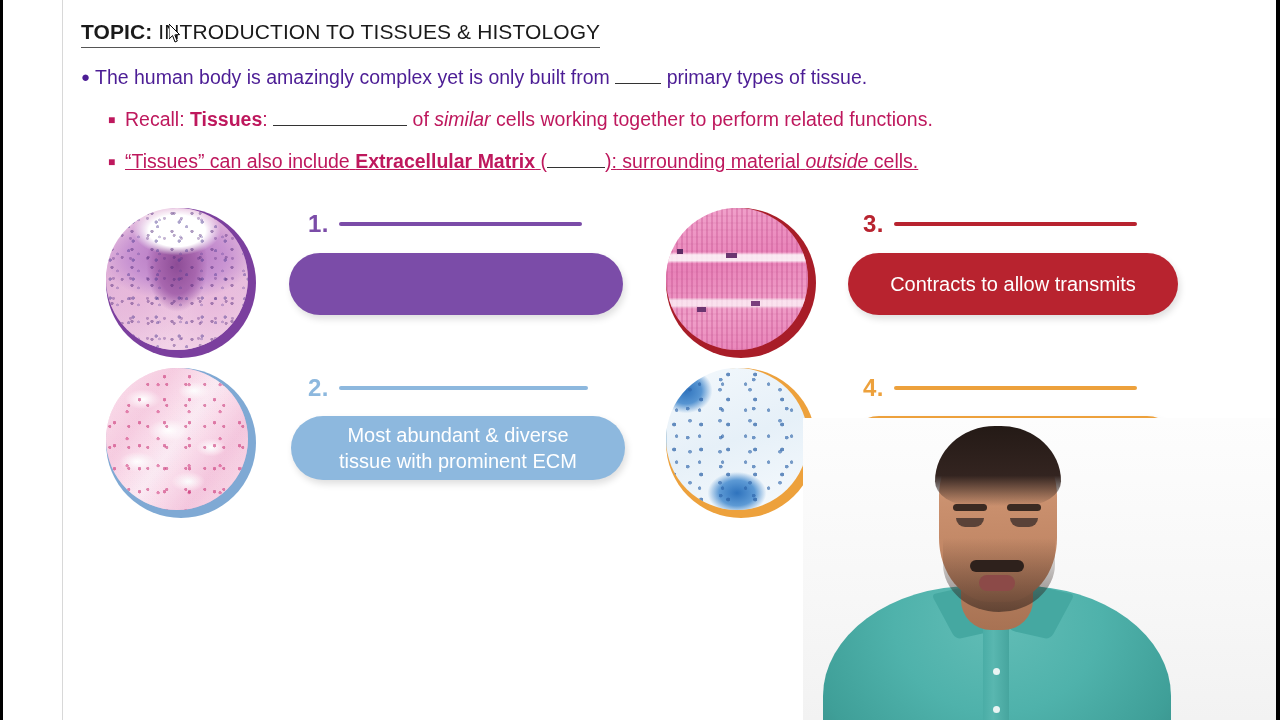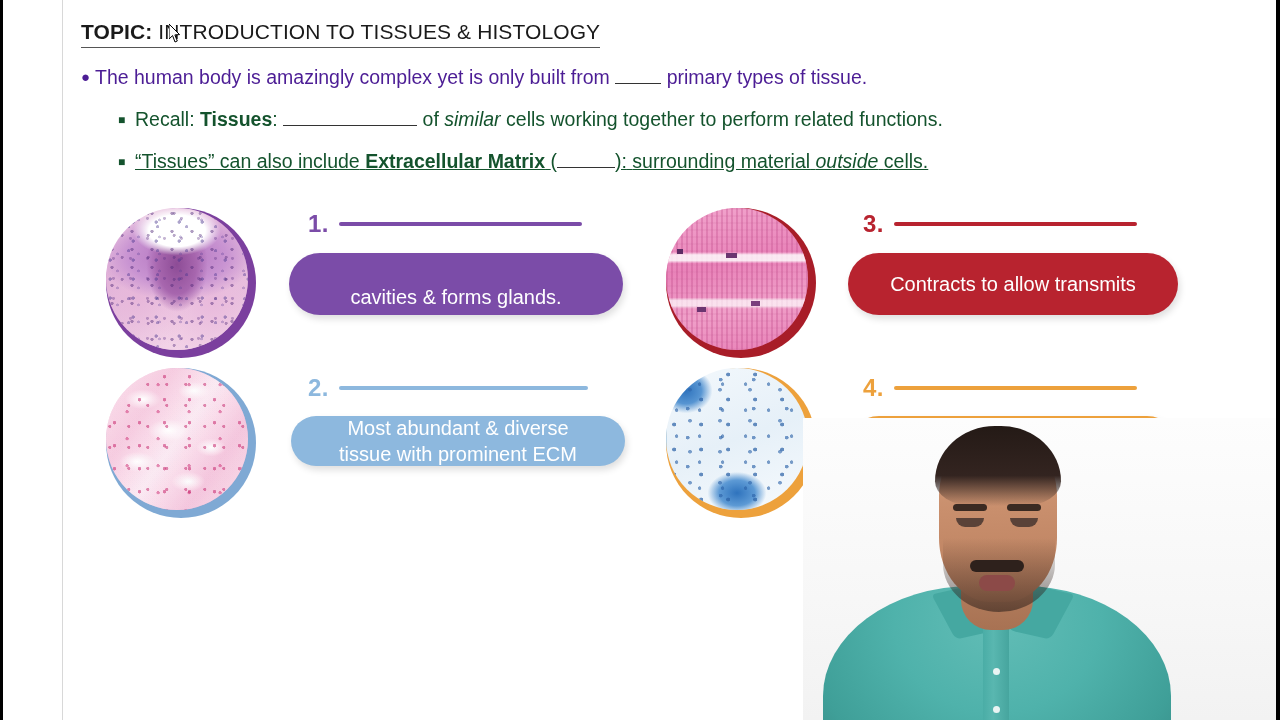--- a/index.html
+++ b/index.html
@@ -63,23 +63,23 @@
     white-space: nowrap;
   }
   .bullet-l1 .dot {
     display: inline-block;
     width: 14px;
     font-size: 15px;
     vertical-align: 2px;
   }
   .bullet-l2 {
     position: absolute;
-    left: 115px;
+    left: 105px;
     font-size: 19.5px;
-    color: #14532d;
+    color: #be185d;
     white-space: nowrap;
   }
   .bullet-l2 .sq {
     display: inline-block;
     width: 17px;
     font-size: 12px;
     vertical-align: 2.5px;
   }
   .blank-ul { border-bottom: 1.4px solid #333; display: inline-block; }
   .blank-s  { width: 46px;  }
@@ -374,37 +374,36 @@
           <div class="tex-epithelial"></div>
         </div>
     </div>
     <div class="num-row" style="left:305px; top:210px;">
       <span class="num-label" style="color:#7B4CA8;">1.</span>
       <span class="num-line" style="width:243px; background:#7B4CA8;"></span>
     </div>
     <div class="pill" style="left:286px; top:253px; width:334px; height:62px; background:#7B4CA8;">
       <div>
         <br>
-        <span>cavities &amp; forms glands.</span>
       </div>
     </div>
   </div>
 
   <div class="card">
     <div class="micro-wrap" style="left:103px; top:368px;">
       <div class="micro-ring" style="background:#7FA9D4;"></div>
       <div class="micro-img" style="left:0; top:0;">
           <div class="tex-connective"></div>
         </div>
     </div>
     <div class="num-row" style="left:305px; top:374px;">
       <span class="num-label" style="color:#8DB8DE;">2.</span>
       <span class="num-line" style="width:249px; background:#8DB8DE;"></span>
     </div>
-    <div class="pill" style="left:288px; top:416px; width:334px; height:50px; background:#8DB8DE;">
+    <div class="pill" style="left:288px; top:416px; width:334px; height:64px; background:#8DB8DE;">
       <div>
         <span>Most abundant &amp; diverse</span><br>
         <span>tissue with prominent ECM</span>
       </div>
     </div>
   </div>
 
   <div class="card">
     <div class="micro-wrap" style="left:663px; top:208px;">
       <div class="micro-ring" style="background:#A81D28;"></div>

